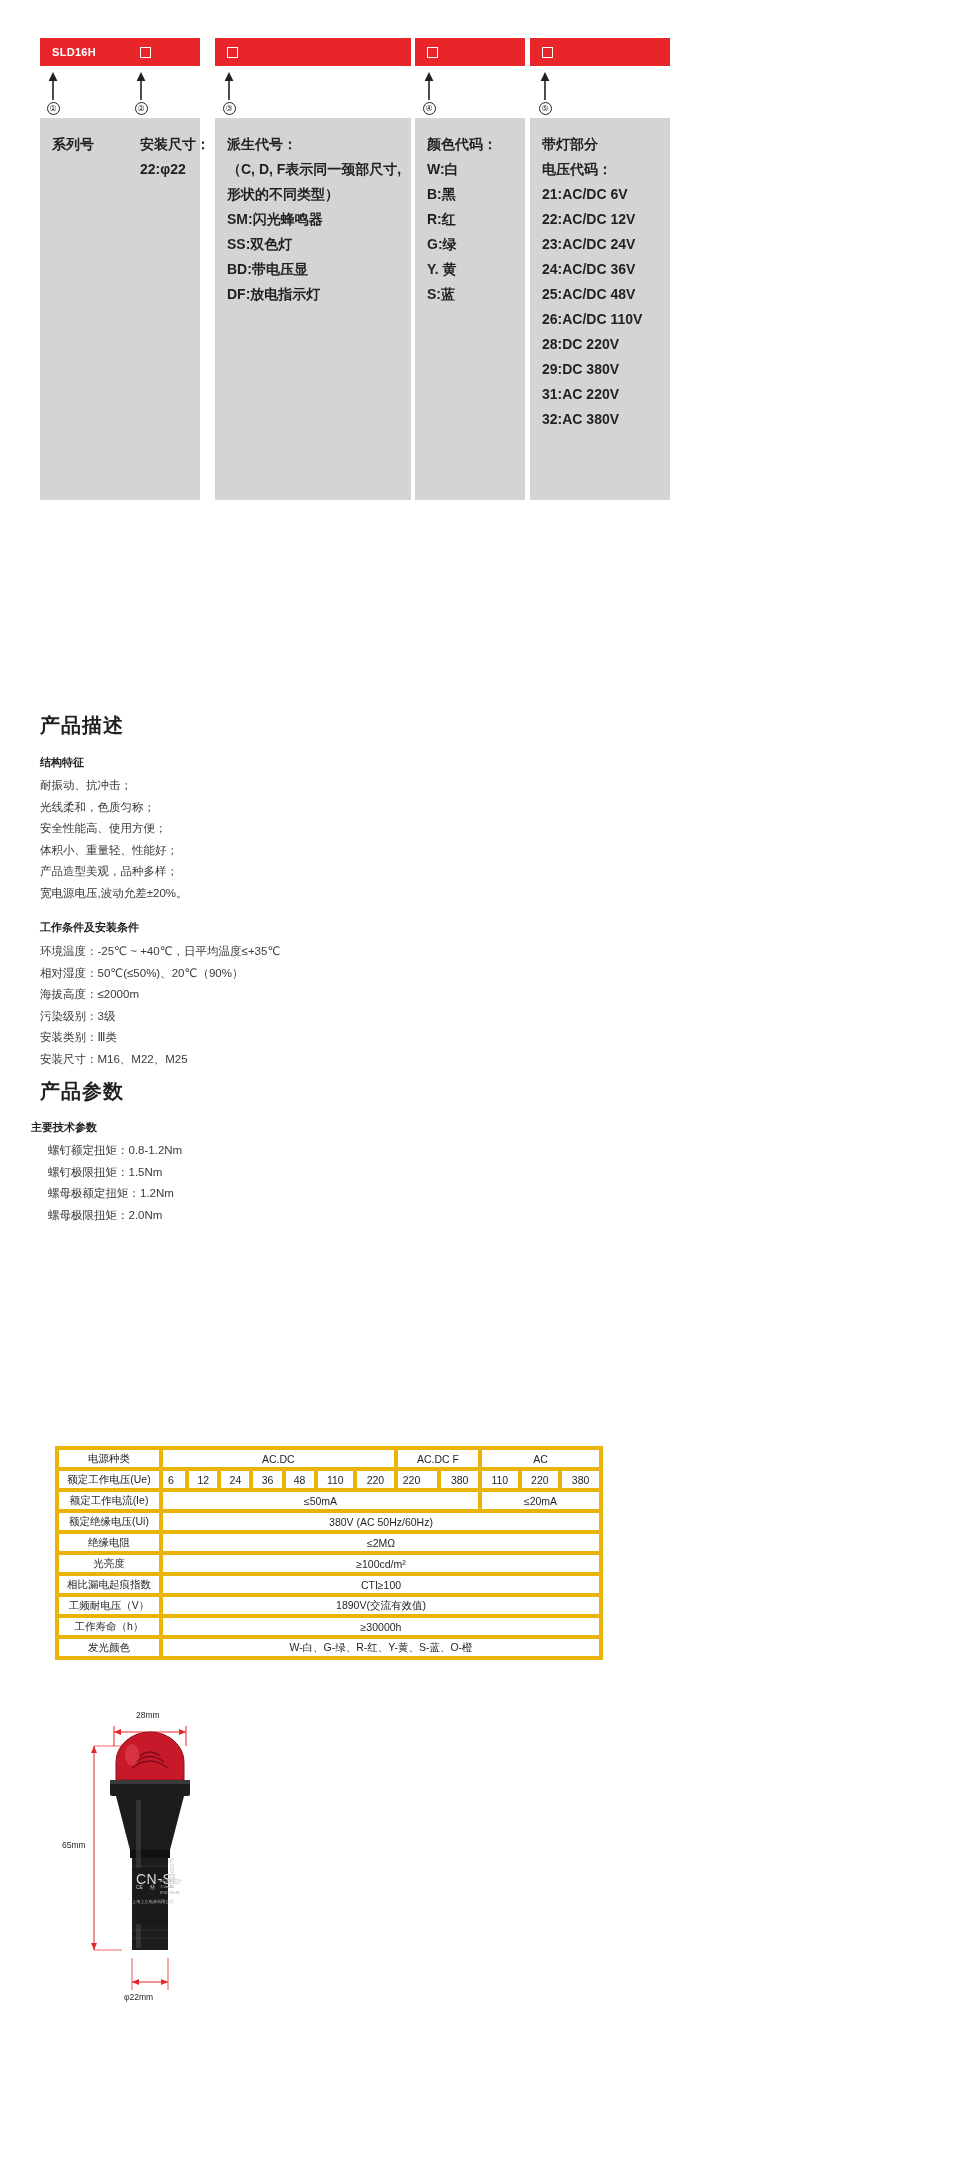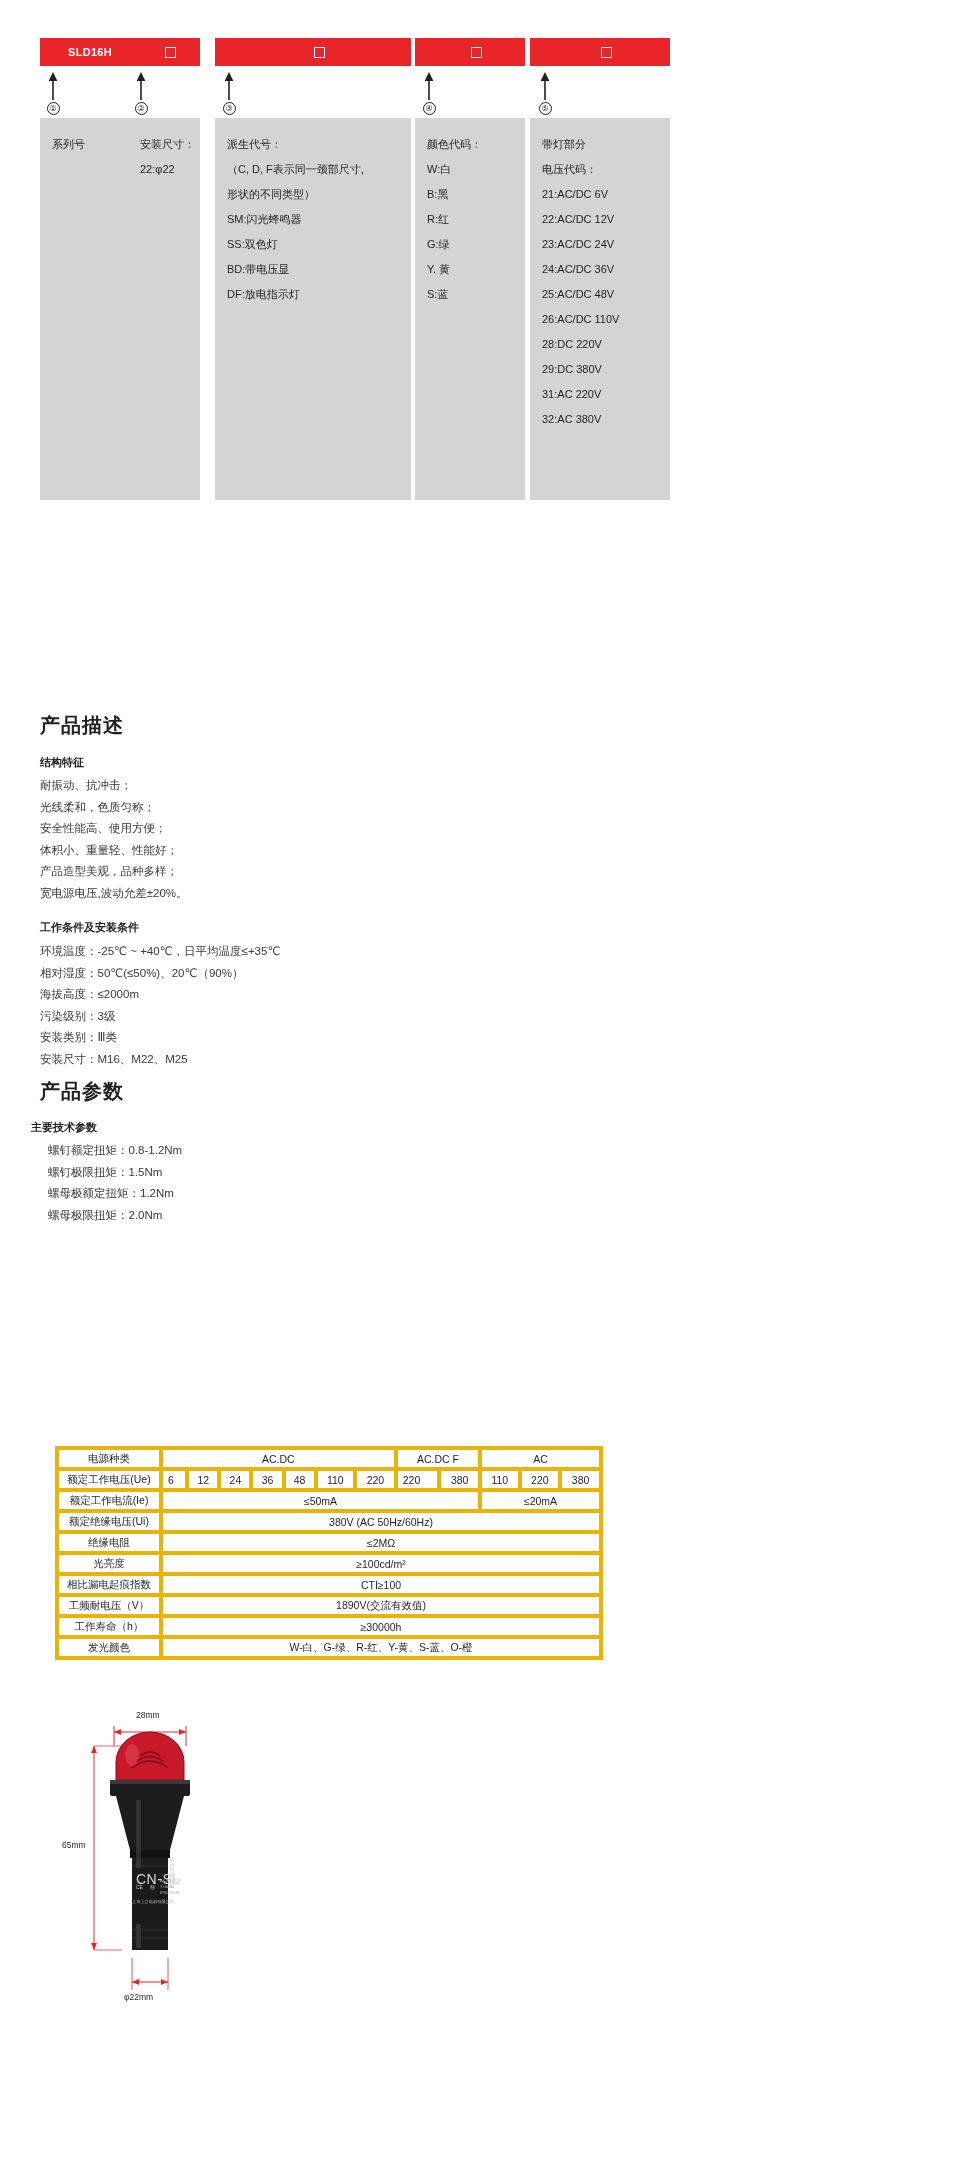--- a/index.html
+++ b/index.html
@@ -14,21 +14,20 @@
   .page { position: relative; width: 970px; height: 2165px; }
 
   
   .code-row { position: absolute; left: 0; top: 0; width: 970px; height: 90px; }
   .code-block {
     position: absolute; top: 38px; height: 28px;
     background: #e8262a; color: #ffffff;
     font-size: 11px; font-weight: bold;
     display: flex; align-items: center; padding-left: 12px;
     letter-spacing: .3px;
-    justify-content: center;
   }
   .code-box {
     display: inline-block; width: 11px; height: 11px;
     border: 1px solid #ffffff;
   }
 
   .arrow-wrap { position: absolute; width: 22px; text-align: center; }
   .arrow-svg { display: block; margin: 0 auto; }
   .circ {
     display: block; margin: 2px auto 0;
@@ -36,21 +35,21 @@
     border: 1px solid #231f20; border-radius: 50%;
     font-size: 8px; text-align: center; color: #231f20;
     background: #fff;
   }
 
   
   .gcol {
     position: absolute; top: 118px;
     background: #d3d4d6; padding: 14px 12px 10px 12px;
   }
-  .gcol .gl { font-size: 11px; line-height: 25px; color: #231f20; white-space: nowrap; }
+  .gcol .gl { font-size: 14px; line-height: 25px; color: #231f20; white-space: nowrap; font-weight: bold; }
 
   
   .h1 {
     position: absolute; font-size: 20px; font-weight: bold; color: #231f20;
     letter-spacing: 1px;
   }
   .h2 {
     position: absolute; font-size: 11px; font-weight: bold; color: #231f20;
   }
   .plist { position: absolute; font-size: 11.5px; color: #3a3a3c; }

